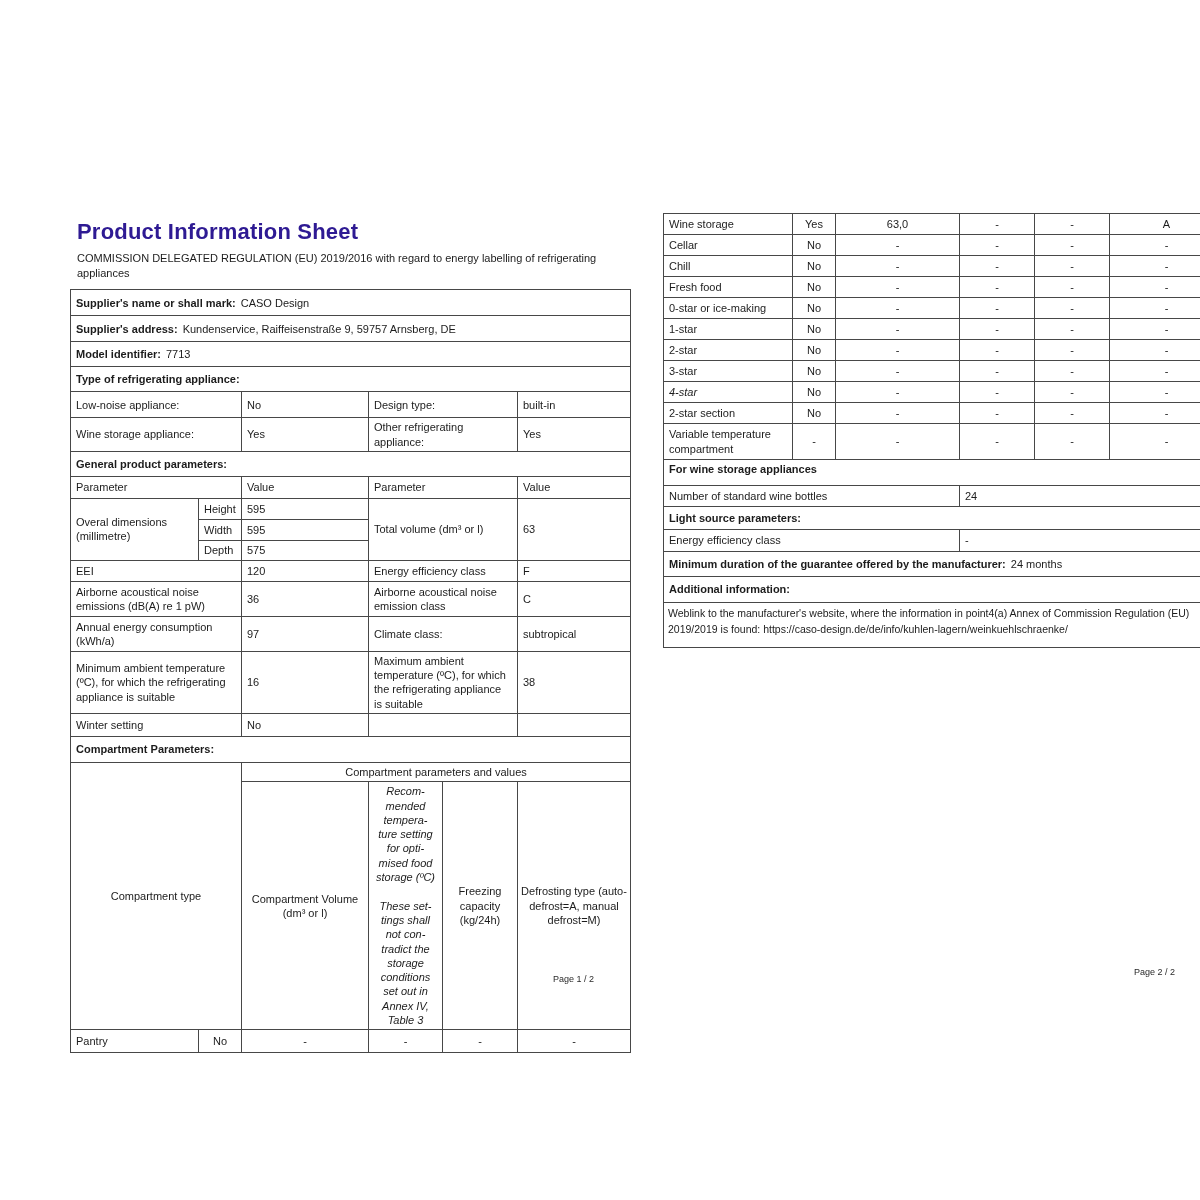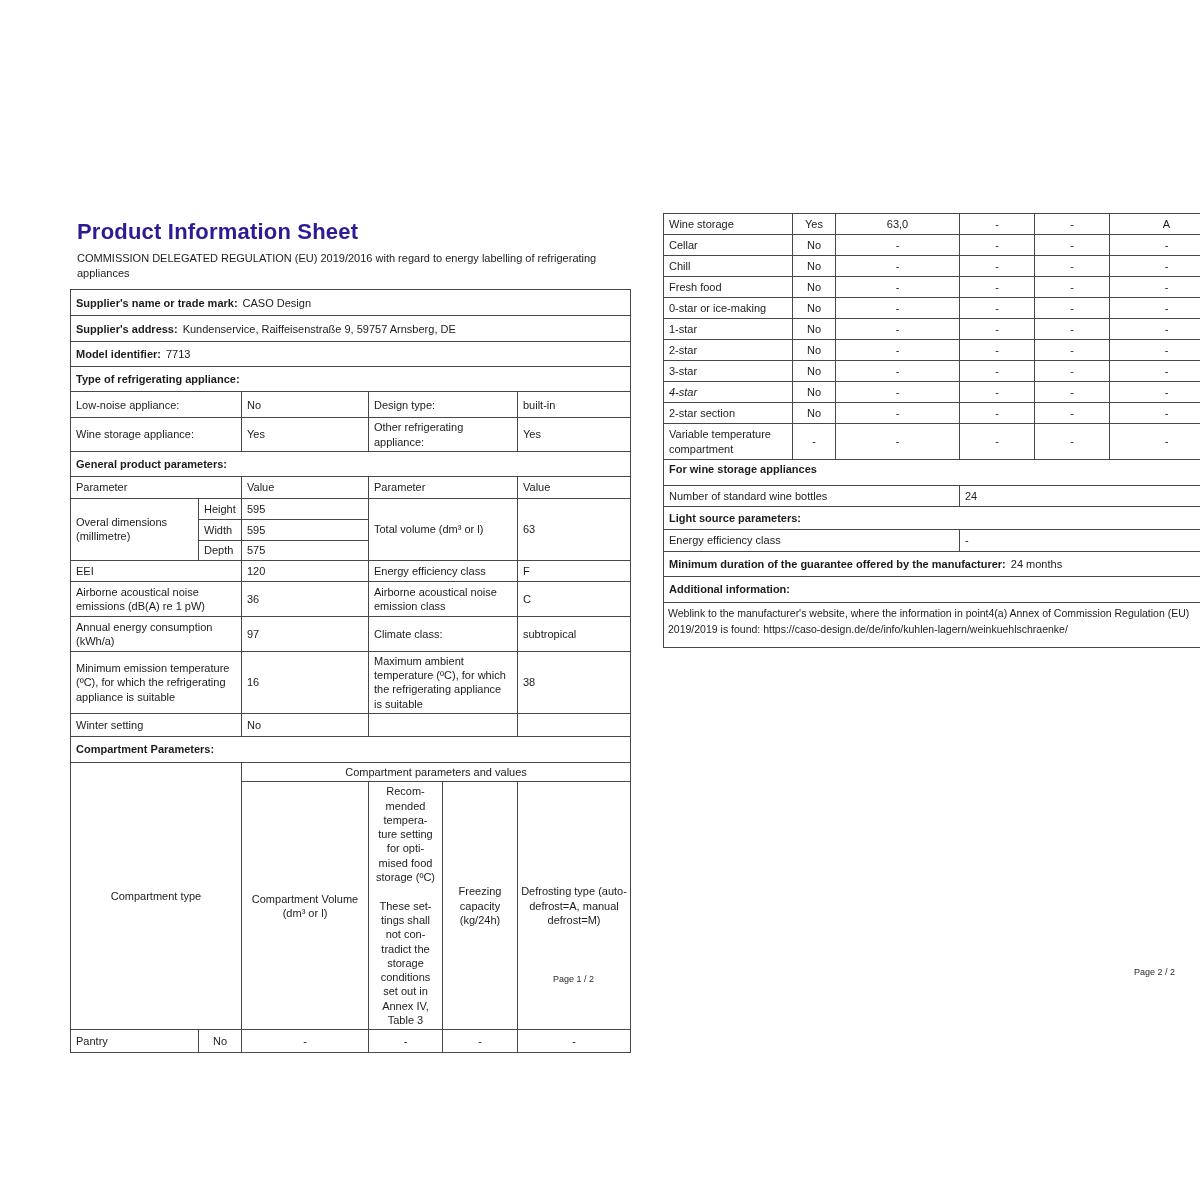--- a/index.html
+++ b/index.html
@@ -11,21 +11,21 @@
   .page{position:absolute;padding-left:48px;}
   #page1{left:22px;top:220px;width:560px;}
   #page2{left:615px;top:213px;width:560px;}
   .doc-title{font-size:22px;font-weight:bold;margin:0 0 0 7px;letter-spacing:0.2px;line-height:1.1;}
   .doc-subtitle{margin:7px 0 0 7px;font-size:11px;line-height:1.32;max-width:545px;}
   table{border-collapse:collapse;table-layout:fixed;width:560px;font-size:11px;}
   #page1 table{margin-top:9px;}
   td{border:1px solid #474747;padding:2px 5px;vertical-align:middle;line-height:1.3;overflow:hidden;}
   .b{font-weight:bold;}
   .c{text-align:center;padding-left:2px;padding-right:2px;}
-  .pre{white-space:pre-line;}
+  .pre{white-space:pre-line;font-style:italic;}
   .gap{margin-left:5px;}
   .footer{position:absolute;font-size:9px;color:#2a2a2a;text-align:right;}
   #footer1{left:22px;top:974px;width:560px;padding-left:12px;}
   #footer2{left:615px;top:967px;width:560px;}
   .weblink-cell{font-size:10.5px;line-height:1.5;padding:3px 4px;}
 </style>
 </head>
 <body>
 
 <div class="page" id="page1">
@@ -36,21 +36,21 @@
     <colgroup>
       <col style="width:128px">
         <col style="width:43px">
         <col style="width:127px">
       <col style="width:74px">
         <col style="width:75px">
         <col style="width:113px">
     </colgroup>
     <tbody>
       <tr>
-        <td colspan="6" style="height:21px"><span class="b">Supplier's name or trade mark:</span><span class="gap">CASO Design</span></td>
+        <td colspan="6" style="height:21px"><span class="b">Supplier's name or shall mark:</span><span class="gap">CASO Design</span></td>
       </tr>
       <tr>
         <td colspan="6" style="height:21px"><span class="b">Supplier's address:</span><span class="gap">Kundenservice, Raiffeisenstraße 9, 59757 Arnsberg, DE</span></td>
       </tr>
       <tr>
         <td colspan="6" style="height:20px"><span class="b">Model identifier:</span><span class="gap">7713</span></td>
       </tr>
 
       <tr>
         <td colspan="6" class="b" style="height:20px">Type of refrigerating appliance:</td>
@@ -104,21 +104,21 @@
         <td colspan="2">Airborne acoustical noise emission class</td>
         <td>C</td>
       </tr>
       <tr>
         <td colspan="2" style="height:30px">Annual energy consumption (kWh/a)</td>
         <td>97</td>
         <td colspan="2">Climate class:</td>
         <td>subtropical</td>
       </tr>
       <tr>
-        <td colspan="2" style="height:56px">Minimum emission temperature (ºC), for which the refrigerating appliance is suitable</td>
+        <td colspan="2" style="height:56px">Minimum ambient temperature (ºC), for which the refrigerating appliance is suitable</td>
         <td>16</td>
         <td colspan="2">Maximum ambient temperature (ºC), for which the refrigerating appliance is suitable</td>
         <td>38</td>
       </tr>
       <tr>
         <td colspan="2" style="height:18px">Winter setting</td>
         <td>No</td>
         <td colspan="2"></td>
         <td></td>
       </tr>

